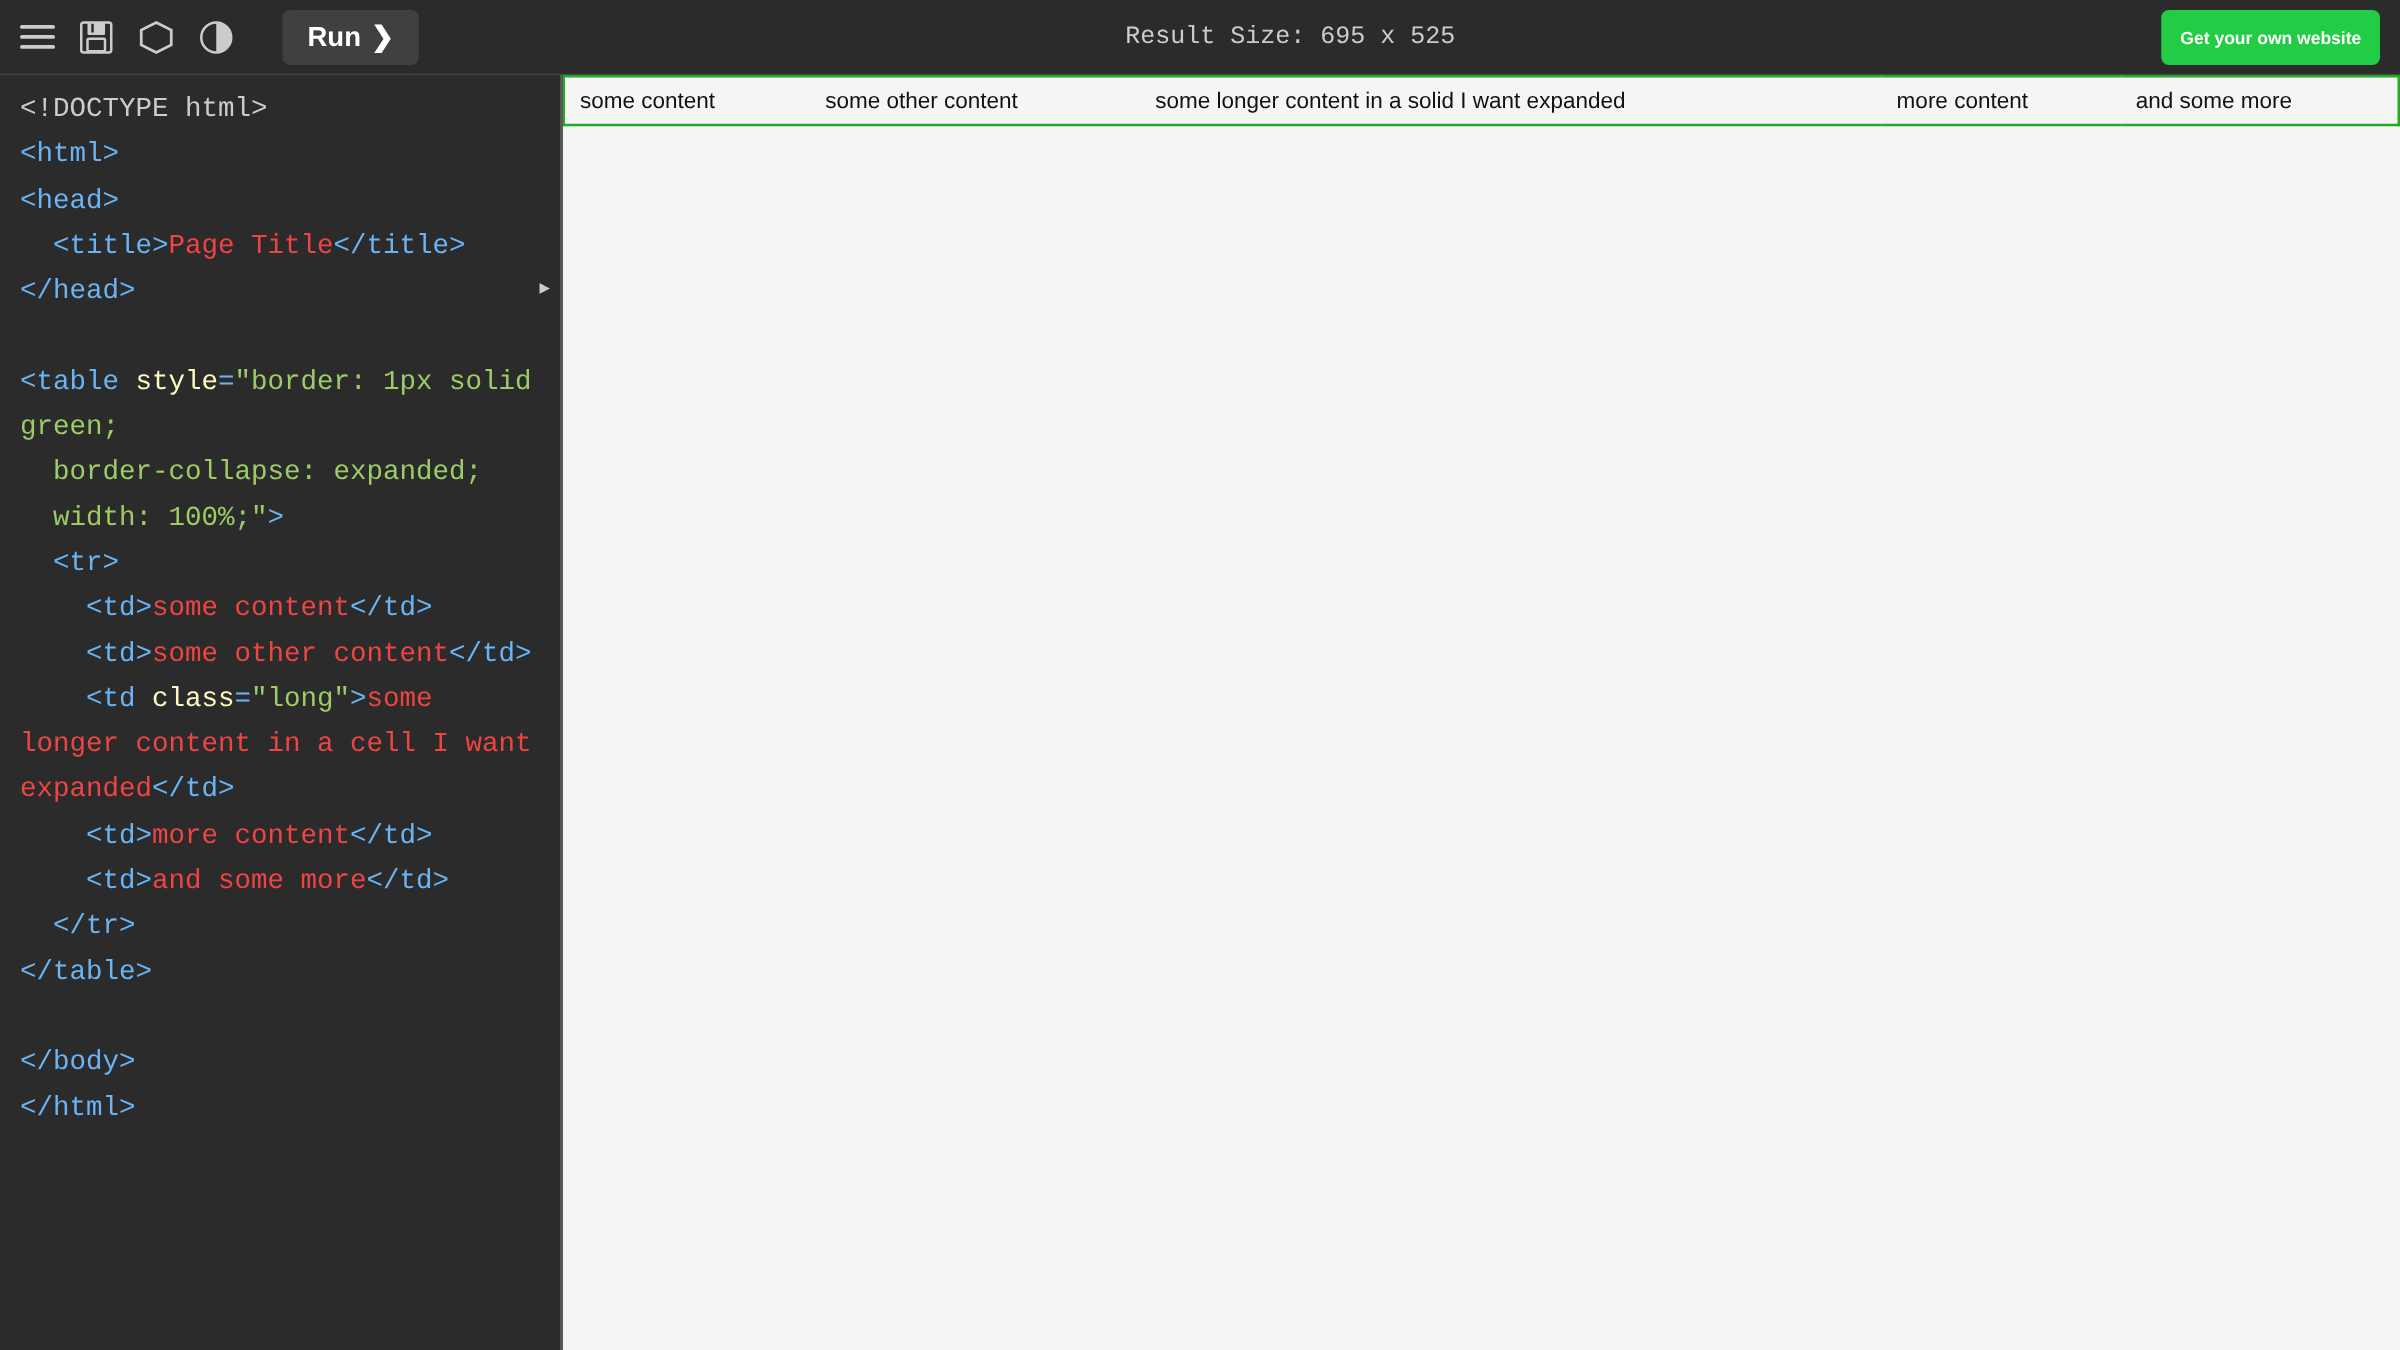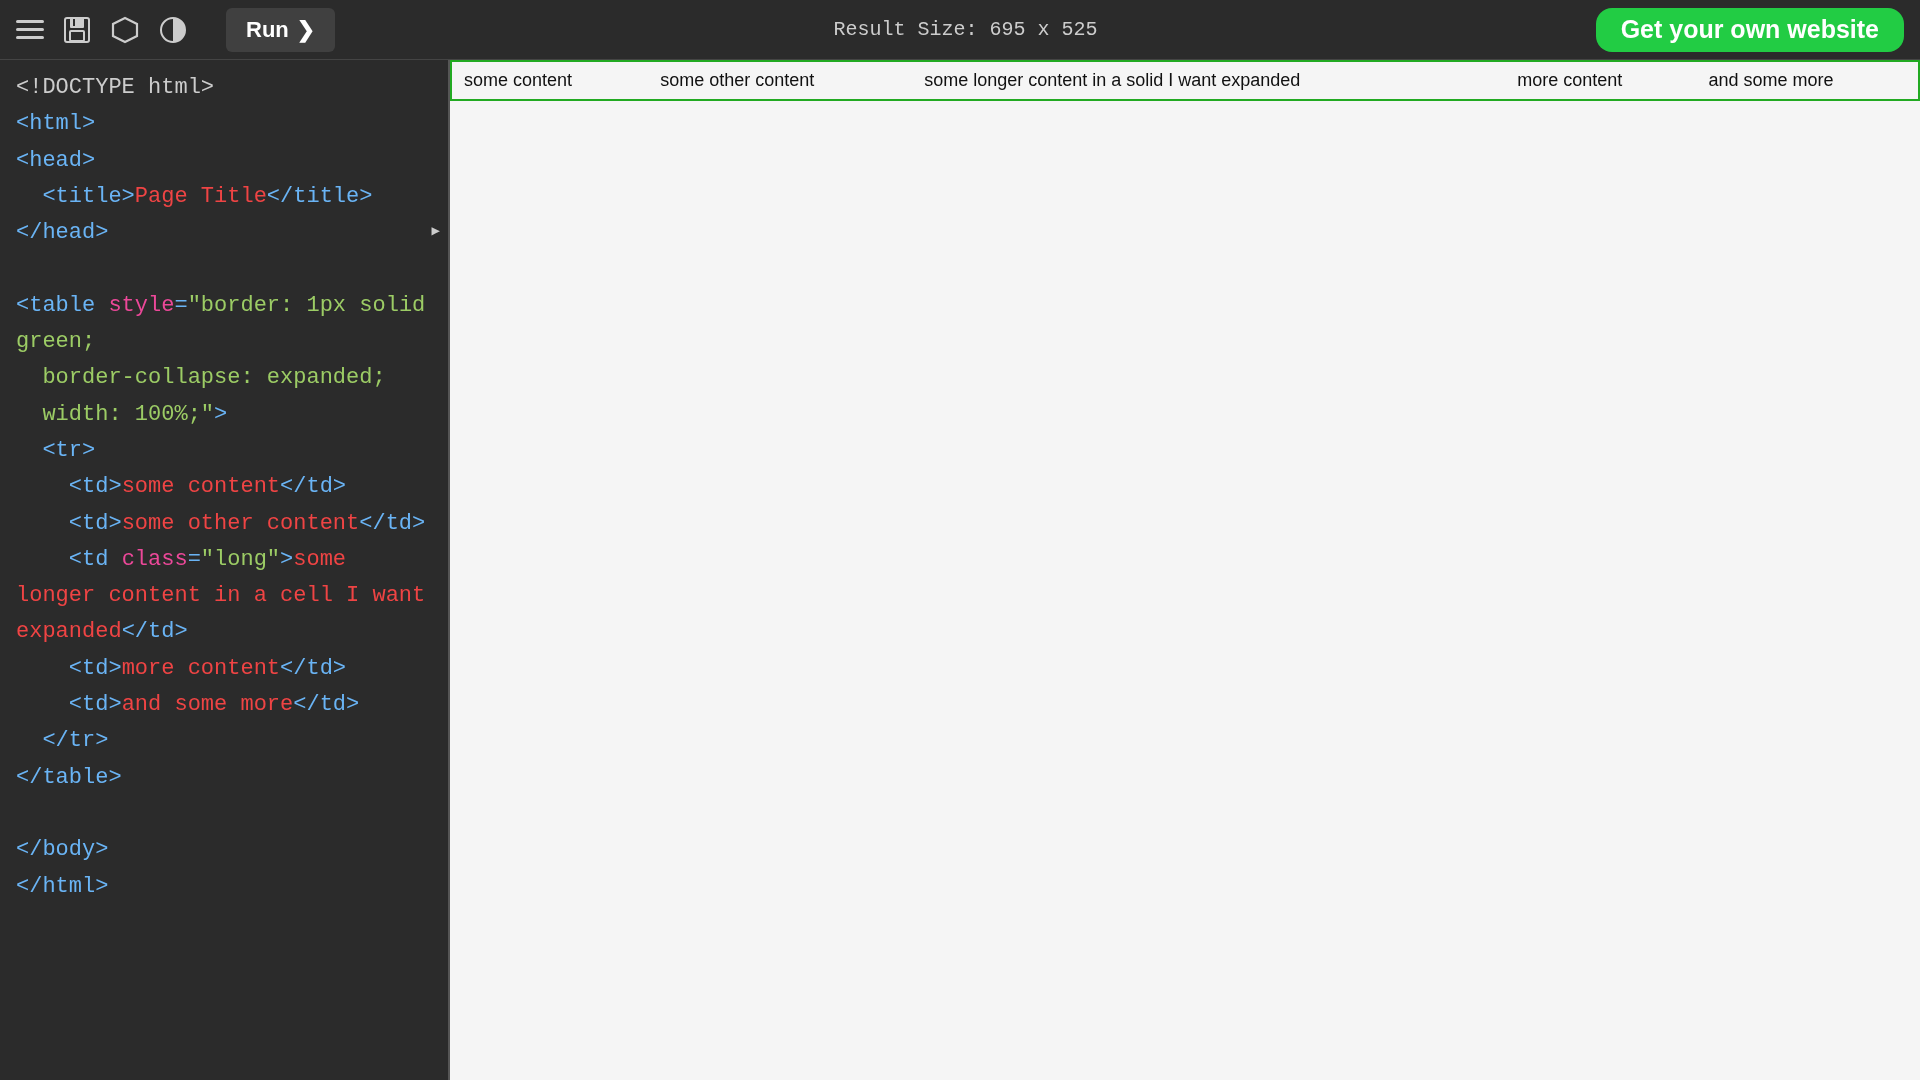--- a/index.html
+++ b/index.html
@@ -89,25 +89,25 @@
     }
 
     .toolbar-right {
       display: flex;
       align-items: center;
     }
 
     .get-website-btn {
       background: #22cc44;
       border: none;
-      border-radius: 16px;
-      padding: 0 25px;
+      border-radius: 6px;
+      padding: 0 15px;
       height: 44px;
       cursor: pointer;
-      font-size: 25px;
+      font-size: 14px;
       font-weight: bold;
       color: #fff;
       white-space: nowrap;
     }
 
     
     .main {
       display: flex;
       height: calc(1080px - 60px);
     }
@@ -122,21 +122,21 @@
       border-right: 2px solid #555;
       position: relative;
     }
 
     .code-line {
       font-size: 22px;
       line-height: 1.65;
       white-space: pre;
     }
     .c-tag { color: #6ab4f5; }       
-    .c-attr { color: #ec4899; }      
+    .c-attr { color: #fef9c3; }      
     .c-string { color: #9ccc65; }    
     .c-text { color: #ef4444; }   
     .c-doctype { color: #ccc; }      
 
     
     .collapse-arrow {
       position: absolute;
       right: 8px;
       top: 162px;
       color: #ccc;

